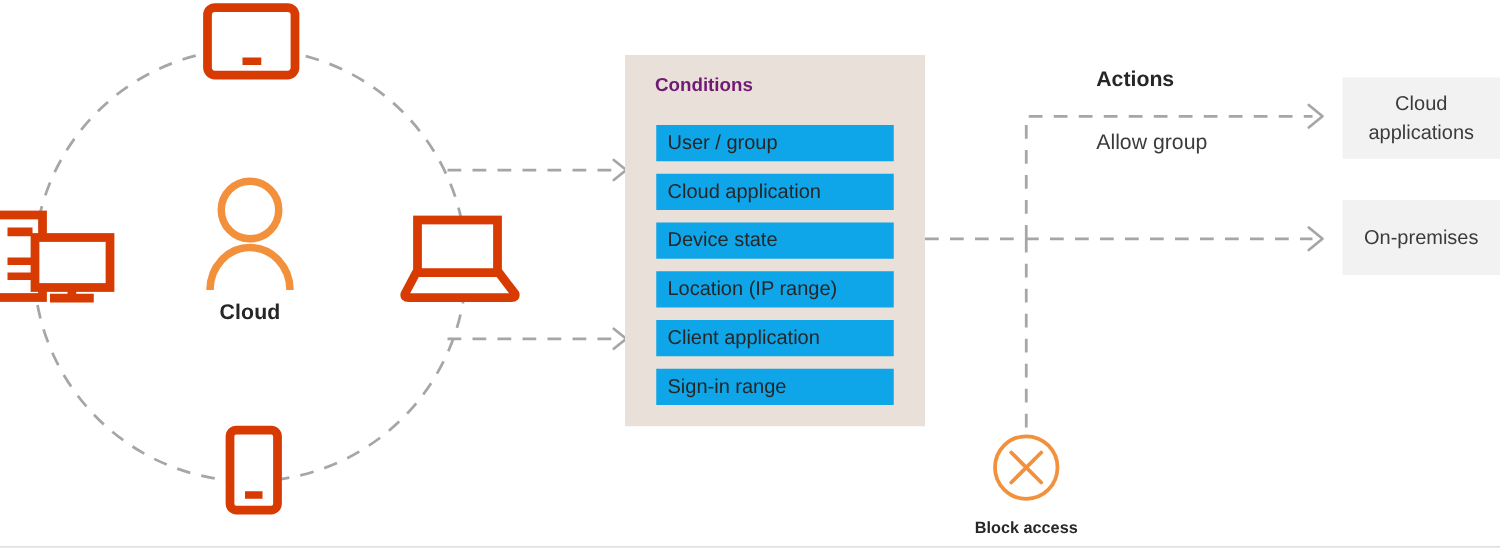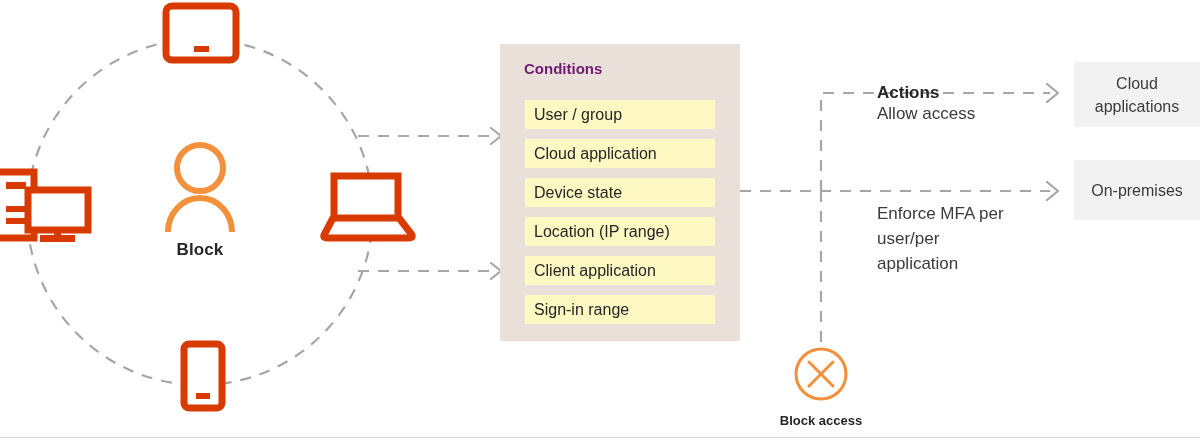--- a/index.html
+++ b/index.html
@@ -70,40 +70,39 @@
     font-weight: bold;
     color: #701a75;
   }
   .conditions-rows {
     position: absolute;
     left: 25px;
     top: 56px;
     width: 190px;
   }
   .condition-row {
-    background: #fef9c3;
+    background: #0ea5e9;
     height: 29px;
     line-height: 29px;
     margin-bottom: 10px;
     padding-left: 9px;
     font-size: 16px;
     color: #262626;
     white-space: nowrap;
   }
   .condition-row:last-child { margin-bottom: 0; }
 
   
   .actions-title {
     position: absolute;
     left: 877px;
     top: 54px;
     font-size: 17px;
     font-weight: bold;
     color: #262626;
-    margin-top: 29px;
   }
   .action-allow {
     position: absolute;
     left: 877px;
     top: 104px;
     font-size: 17px;
     color: #3b3b3b;
     white-space: nowrap;
   }
   .action-mfa {
@@ -228,37 +227,36 @@
       <rect x="4" y="4" width="38" height="64" rx="5" ry="5" fill="#ffffff" stroke="#d83b01" stroke-width="7"></rect>
       <rect x="16" y="53" width="14" height="6" fill="#d83b01"></rect>
     </svg>
 
     <svg class="device-icon" style="left:164px; top:140px;" width="72" height="94" viewBox="0 0 72 94">
       <circle cx="36" cy="28" r="23" fill="#ffffff" stroke="#f2903c" stroke-width="6"></circle>
       <path d="M 4 92 A 32 34 0 0 1 68 92" fill="none" stroke="#f2903c" stroke-width="6" stroke-linecap="butt"></path>
     </svg>
   </div>
 
-  <div class="user-label">Block</div>
+  <div class="user-label">Cloud</div>
 
   <div class="conditions-panel">
     <div class="conditions-title">Conditions</div>
     <div class="conditions-rows">
       <div class="condition-row">User / group</div>
       <div class="condition-row">Cloud application</div>
       <div class="condition-row">Device state</div>
       <div class="condition-row">Location (IP range)</div>
       <div class="condition-row">Client application</div>
       <div class="condition-row">Sign-in range</div>
     </div>
   </div>
 
   <div class="actions-title">Actions</div>
-  <div class="action-allow">Allow access</div>
-  <div class="action-mfa">Enforce MFA per user/per application</div>
+  <div class="action-allow">Allow group</div>
 
   <div class="block-wrap">
     <svg width="58" height="58" viewBox="0 0 58 58">
       <circle cx="29" cy="29" r="25" fill="#ffffff" stroke="#f2903c" stroke-width="3"></circle>
       <line x1="17" y1="17" x2="41" y2="41" stroke="#f2903c" stroke-width="3" stroke-linecap="round"></line>
       <line x1="41" y1="17" x2="17" y2="41" stroke="#f2903c" stroke-width="3" stroke-linecap="round"></line>
     </svg>
     <div class="block-label">Block access</div>
   </div>
 

